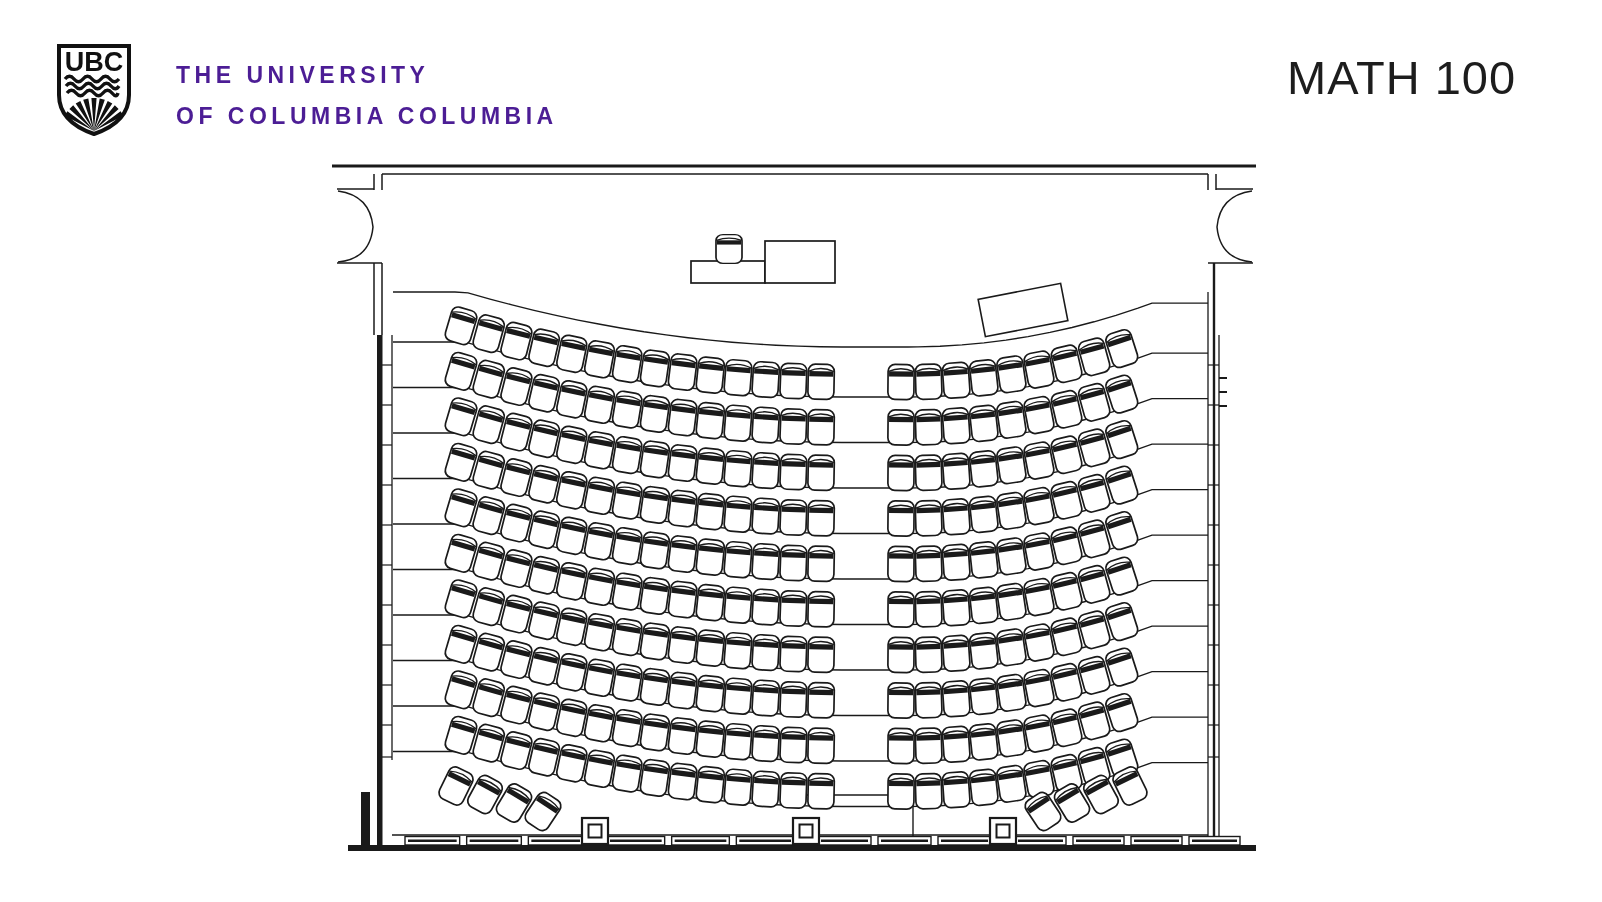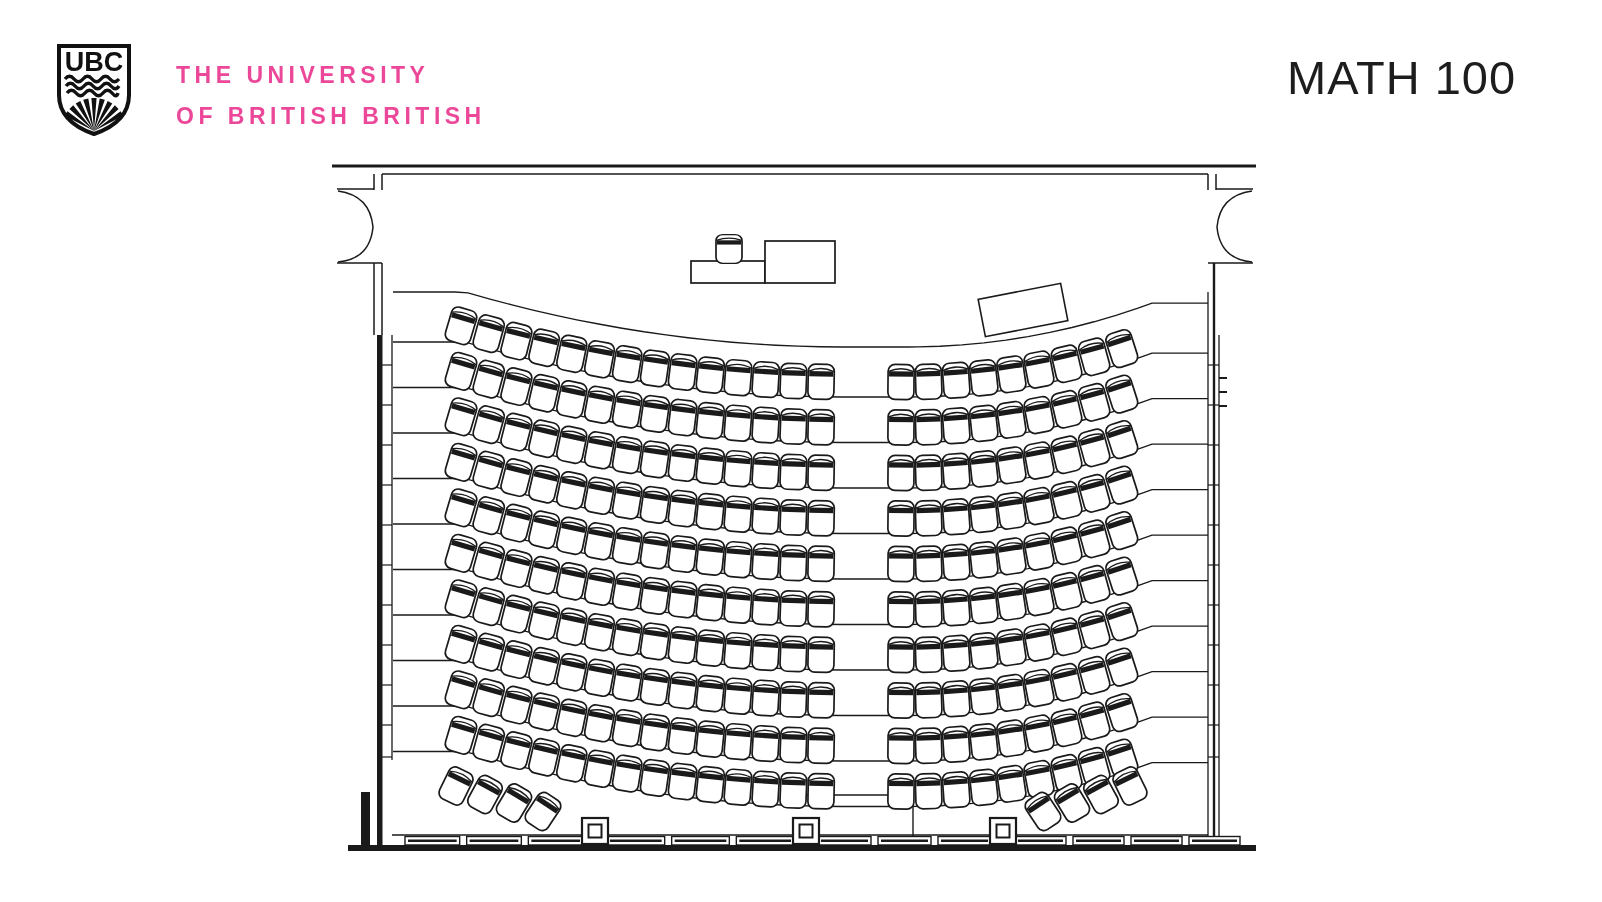--- a/index.html
+++ b/index.html
@@ -2,21 +2,21 @@
 <html><head>
 <meta charset="utf-8">
 <style>
   html,body{margin:0;padding:0;}
   body{
     width:1602px;height:902px;position:relative;background:#ffffff;
     font-family:"Liberation Sans",sans-serif;overflow:hidden;
   }
   .logo{position:absolute;left:55px;top:43px;width:78px;height:94px;}
   .uni-name{
-    position:absolute;left:176px;top:55px;color:#ec4899;
+    position:absolute;left:176px;top:55px;color:#4c1d95;
     font-size:23px;font-weight:bold;letter-spacing:4.5px;line-height:41px;
     white-space:nowrap;
   }
   .course-title{
     position:absolute;left:1287px;top:44px;color:#1d1d1d;
     font-size:47px;font-weight:500;letter-spacing:1px;white-space:nowrap;margin-top:6px;
   }
   #plan{position:absolute;left:330px;top:150px;width:930px;height:710px;}
 </style>
 </head>
@@ -37,21 +37,21 @@
       <path d="M10,36 q4.5,-5.5 9,0 t9,0 t9,0 t9,0 t9,0 t9,0"></path>
       <path d="M11,43 q4.5,-5.5 9,0 t9,0 t9,0 t9,0 t9,0 t8,0"></path>
       <path d="M12,50 q4.5,-5.5 9,0 t9,0 t9,0 t9,0 t9,0 t6,0"></path>
     </g>
   </g>
   <text x="39" y="28" text-anchor="middle" font-size="27" font-weight="bold" fill="#111111">UBC</text>
 </svg>
 
 <div class="uni-name">
   <div>THE UNIVERSITY</div>
-  <div>OF BRITISH BRITISH</div>
+  <div>OF COLUMBIA COLUMBIA</div>
 </div>
 
 <div class="course-title">MATH 100</div>
 
 <svg id="plan" viewBox="330 150 930 710">
     <defs>
       <g id="seat-glyph">
         <rect x="-13" y="-17.5" width="26" height="35" rx="7" fill="#fff" stroke="#1a1a1a" stroke-width="1.7"></rect>
         <path d="M-12.5,-10.5 Q0,-16 12.5,-10.5" fill="none" stroke="#1a1a1a" stroke-width="1.4"></path>
         <line x1="-12" y1="-8" x2="12" y2="-8" stroke="#1a1a1a" stroke-width="5.2"></line>

